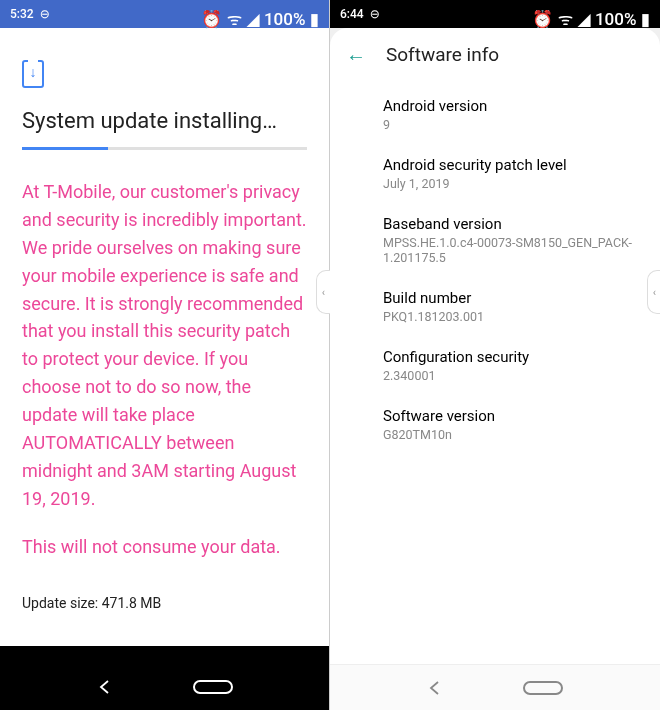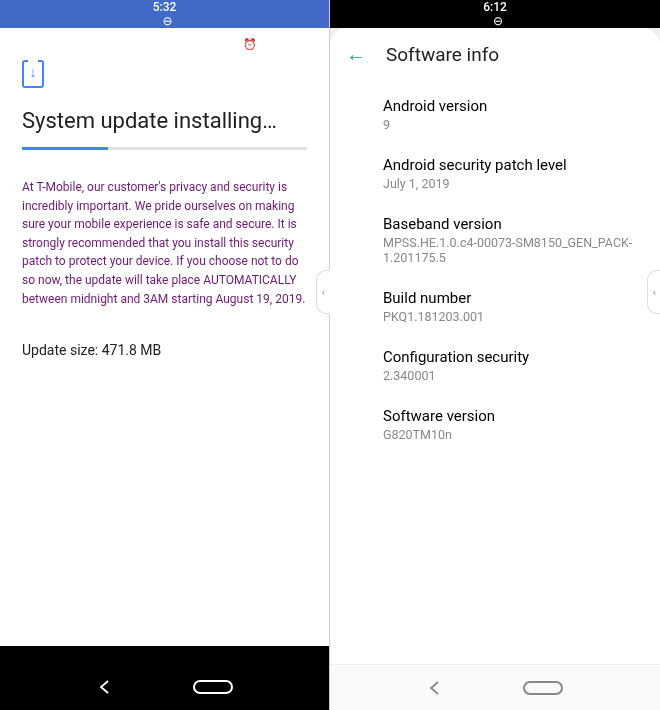--- a/index.html
+++ b/index.html
@@ -1,38 +1,38 @@
 <!DOCTYPE html>
 <html><head>
   <meta charset="utf-8">
   <style>
     * { margin: 0; padding: 0; box-sizing: border-box; }
     body { font-family: -apple-system, BlinkMacSystemFont, 'Segoe UI', Roboto, sans-serif; display: flex; width: 660px; height: 710px; background: #000; }
     .screen { width: 330px; height: 710px; background: #fff; position: relative; display: flex; flex-direction: column; }
     .screen-left { border-right: 1px solid #ccc; }
     
     
-    .status-bar { height: 28px; display: flex; align-items: center; padding: 0 10px; font-size: 12px; font-weight: 500; flex-direction: column; }
+    .status-bar { height: 28px; display: flex; align-items: center; padding: 0 10px; font-size: 12px; font-weight: 500; }
     .status-left { background: #4169c8; color: #fff; }
     .status-right { background: #000; color: #fff; border-radius: 0 0 0 0; }
     .screen-right { background: #f0f0f0; }
     .screen-right .content-wrapper { background: #fff; margin: 0; border-radius: 18px 18px 0 0; overflow: hidden; flex: 1; display: flex; flex-direction: column; }
     .status-time { flex: 0 0 auto; }
-    .status-icons { margin-left: auto; display: flex; align-items: center; gap: 4px; font-size: 11px; margin-top: 8px; }
+    .status-icons { margin-left: auto; display: flex; align-items: center; gap: 4px; font-size: 17px; margin-top: 8px; }
     .status-spacer { flex: 1; }
     
     
     .left-content { padding: 32px 22px 4px; flex: 1; overflow: hidden; }
     .update-icon { width: 22px; height: 28px; border: 2px solid #4285f4; border-radius: 3px; position: relative; margin-bottom: 20px; }
     .update-icon::before { content: ''; position: absolute; top: -4px; left: 4px; right: 4px; height: 4px; background: #fff; }
     .update-icon::after { content: '↓'; position: absolute; top: 2px; left: 0; right: 0; text-align: center; color: #4285f4; font-size: 14px; font-weight: bold; }
     .update-title { font-size: 22px; color: #222; font-weight: 400; margin-bottom: 14px; }
     .progress-bar { height: 3px; background: #e0e0e0; margin-bottom: 28px; position: relative; }
     .progress-fill { position: absolute; left: 0; top: 0; height: 100%; width: 30%; background: #4285f4; }
-    .body-text { font-size: 12px; line-height: 1.55; color: #701a75; margin-bottom: 20px; }
+    .body-text { font-size: 18px; line-height: 1.55; color: #ec4899; margin-bottom: 20px; }
     .update-size { font-size: 14px; color: #222; margin-top: 34px; }
     
     
     .right-header { display: flex; align-items: center; padding: 14px 16px 14px 16px; gap: 20px; }
     .back-arrow { color: #1a9c8f; font-size: 20px; }
     .header-title { font-size: 19px; color: #222; font-weight: 400; text-align: center; }
     .info-list { padding: 6px 22px; flex: 1; }
     .info-item { padding: 11px 0 13px; margin-left: 31px; }
     .info-label { font-size: 15px; color: #000; font-weight: 400; margin-bottom: 2px; }
     .info-value { font-size: 12.5px; color: #888; }
@@ -60,35 +60,36 @@
     <span class="status-spacer"></span>
     <span class="status-icons">⏰ ᯤ ◢ 100% ▮</span>
   </div>
   <div class="left-content">
     <div class="update-icon"></div>
     <h1 class="update-title">System update installing…</h1>
     <div class="progress-bar">
       <div class="progress-fill"></div>
     </div>
     <p class="body-text">At T-Mobile, our customer's privacy and security is incredibly important. We pride ourselves on making sure your mobile experience is safe and secure. It is strongly recommended that you install this security patch to protect your device. If you choose not to do so now, the update will take place AUTOMATICALLY between midnight and 3AM starting August 19, 2019.</p>
+    <p class="body-text">This will not consume your data.</p>
     <p class="update-size">Update size: 471.8 MB</p>
   </div>
   <div class="side-tab">‹</div>
   <div class="nav-left-strip"></div>
   <div class="nav-bar nav-left">
     <svg class="nav-back" viewBox="0 0 16 16">
         <path d="M11 2 L4 8 L11 14" stroke="currentColor" stroke-width="1.8" fill="none"></path>
       </svg>
     <div class="nav-home"></div>
   </div>
 </div>
 
 <div class="screen screen-right">
   <div class="status-bar status-right">
-    <span class="status-time">6:12</span>
+    <span class="status-time">6:44</span>
     <span style="margin-left:6px;">⊖</span>
     <span class="status-spacer"></span>
     <span class="status-icons">⏰ ᯤ ◢ 100% ▮</span>
   </div>
   <div class="content-wrapper">
     <div class="right-header">
       <span class="back-arrow">←</span>
       <span class="header-title">Software info</span>
     </div>
     <div class="info-list" id="info-list">

